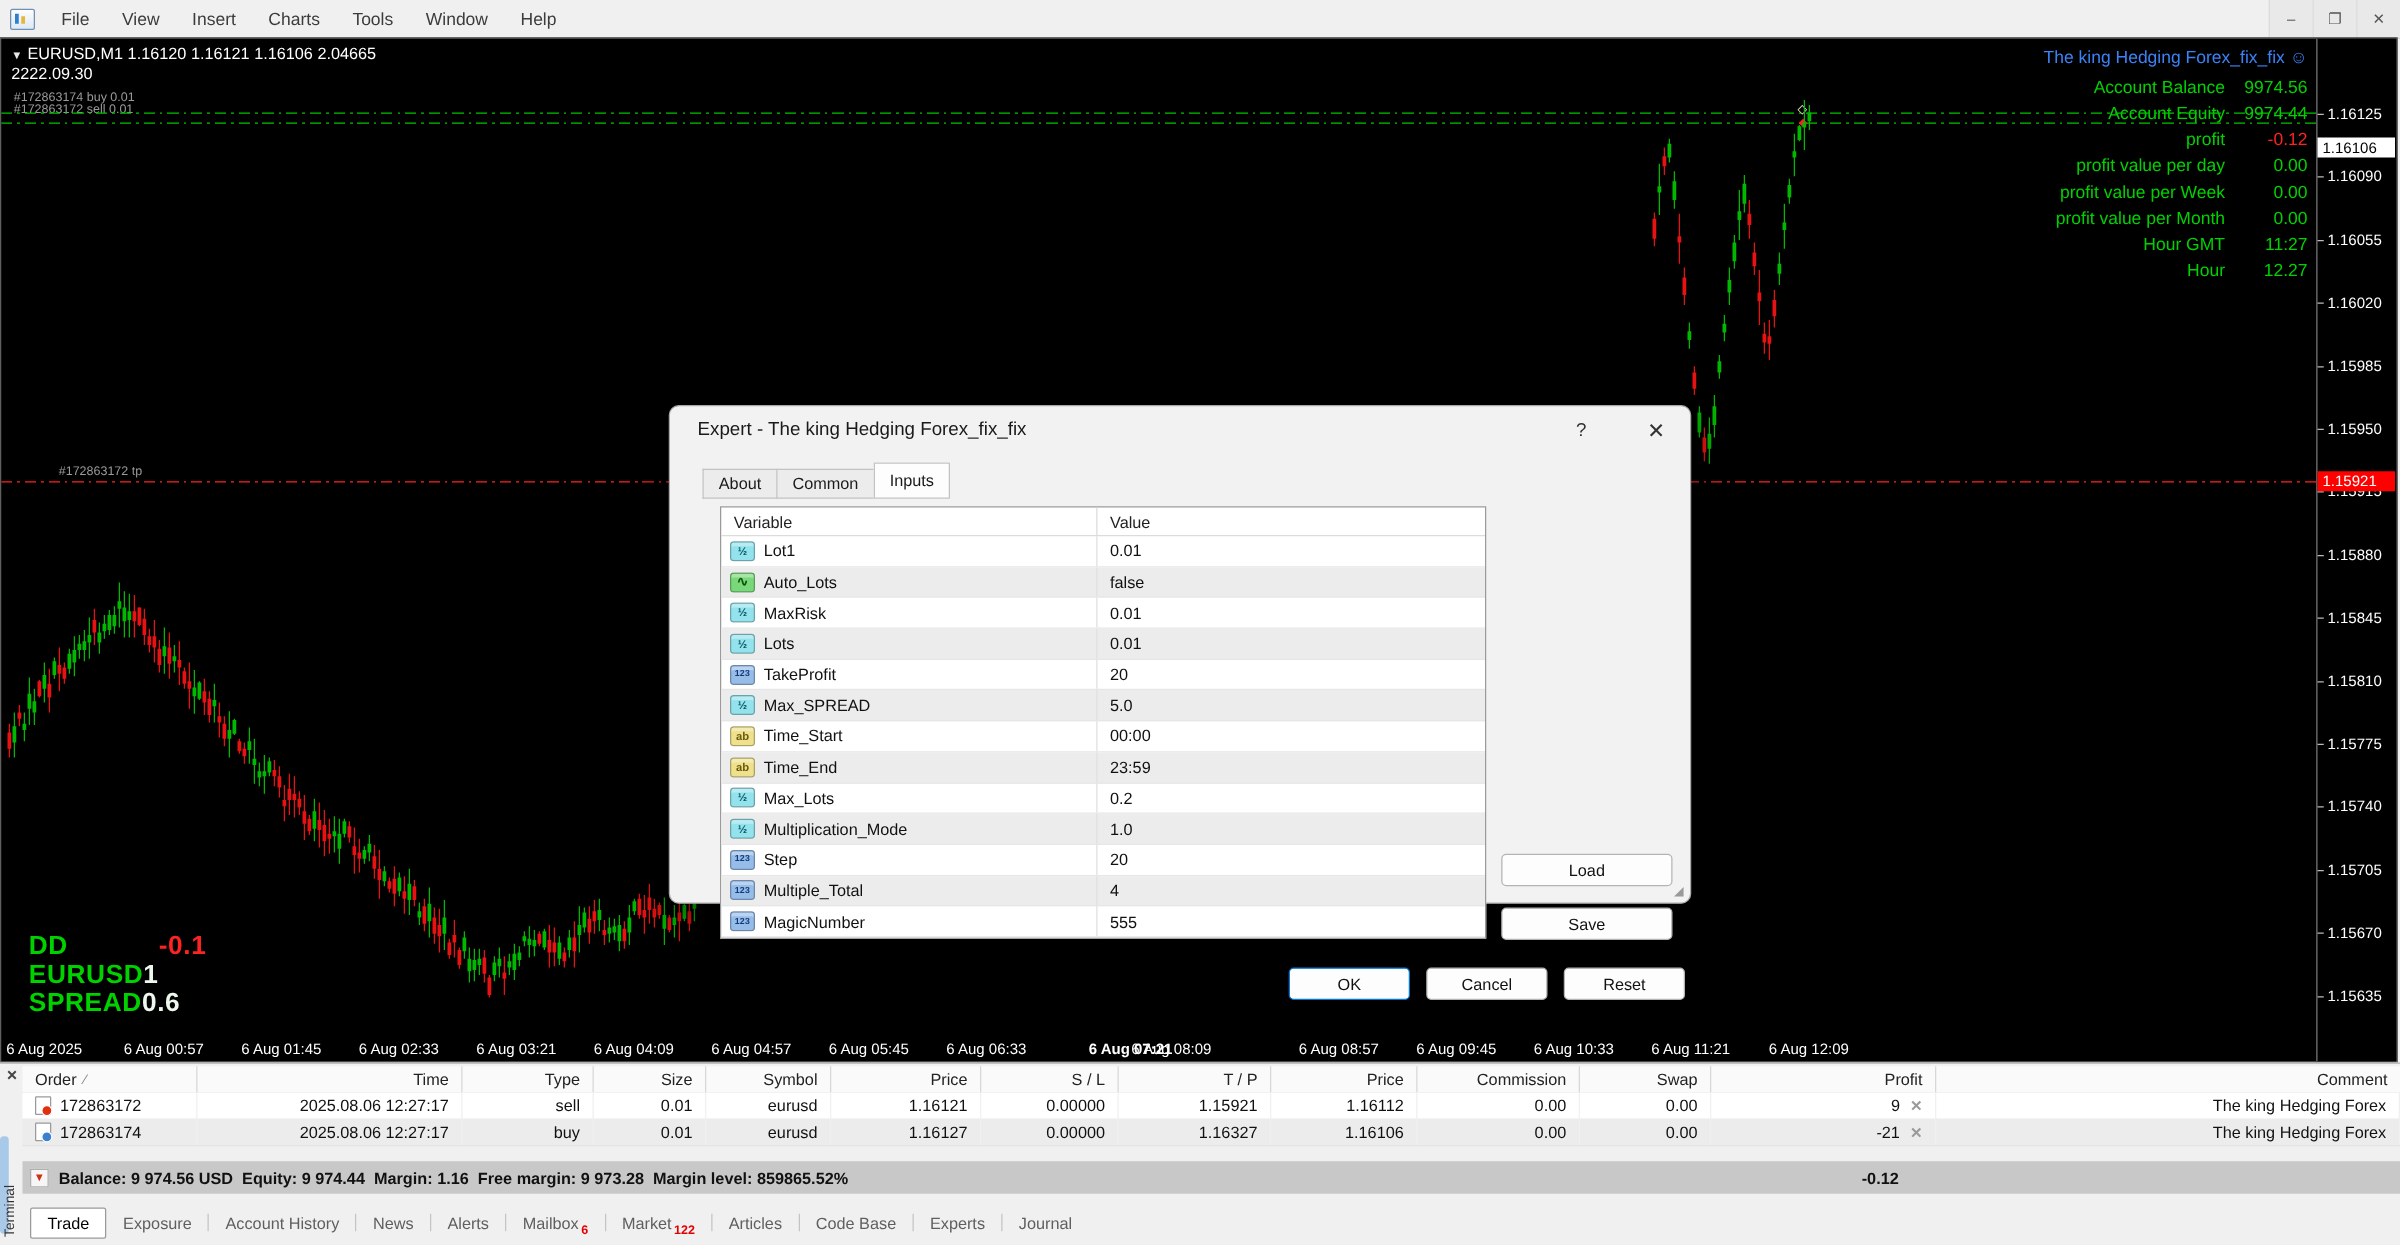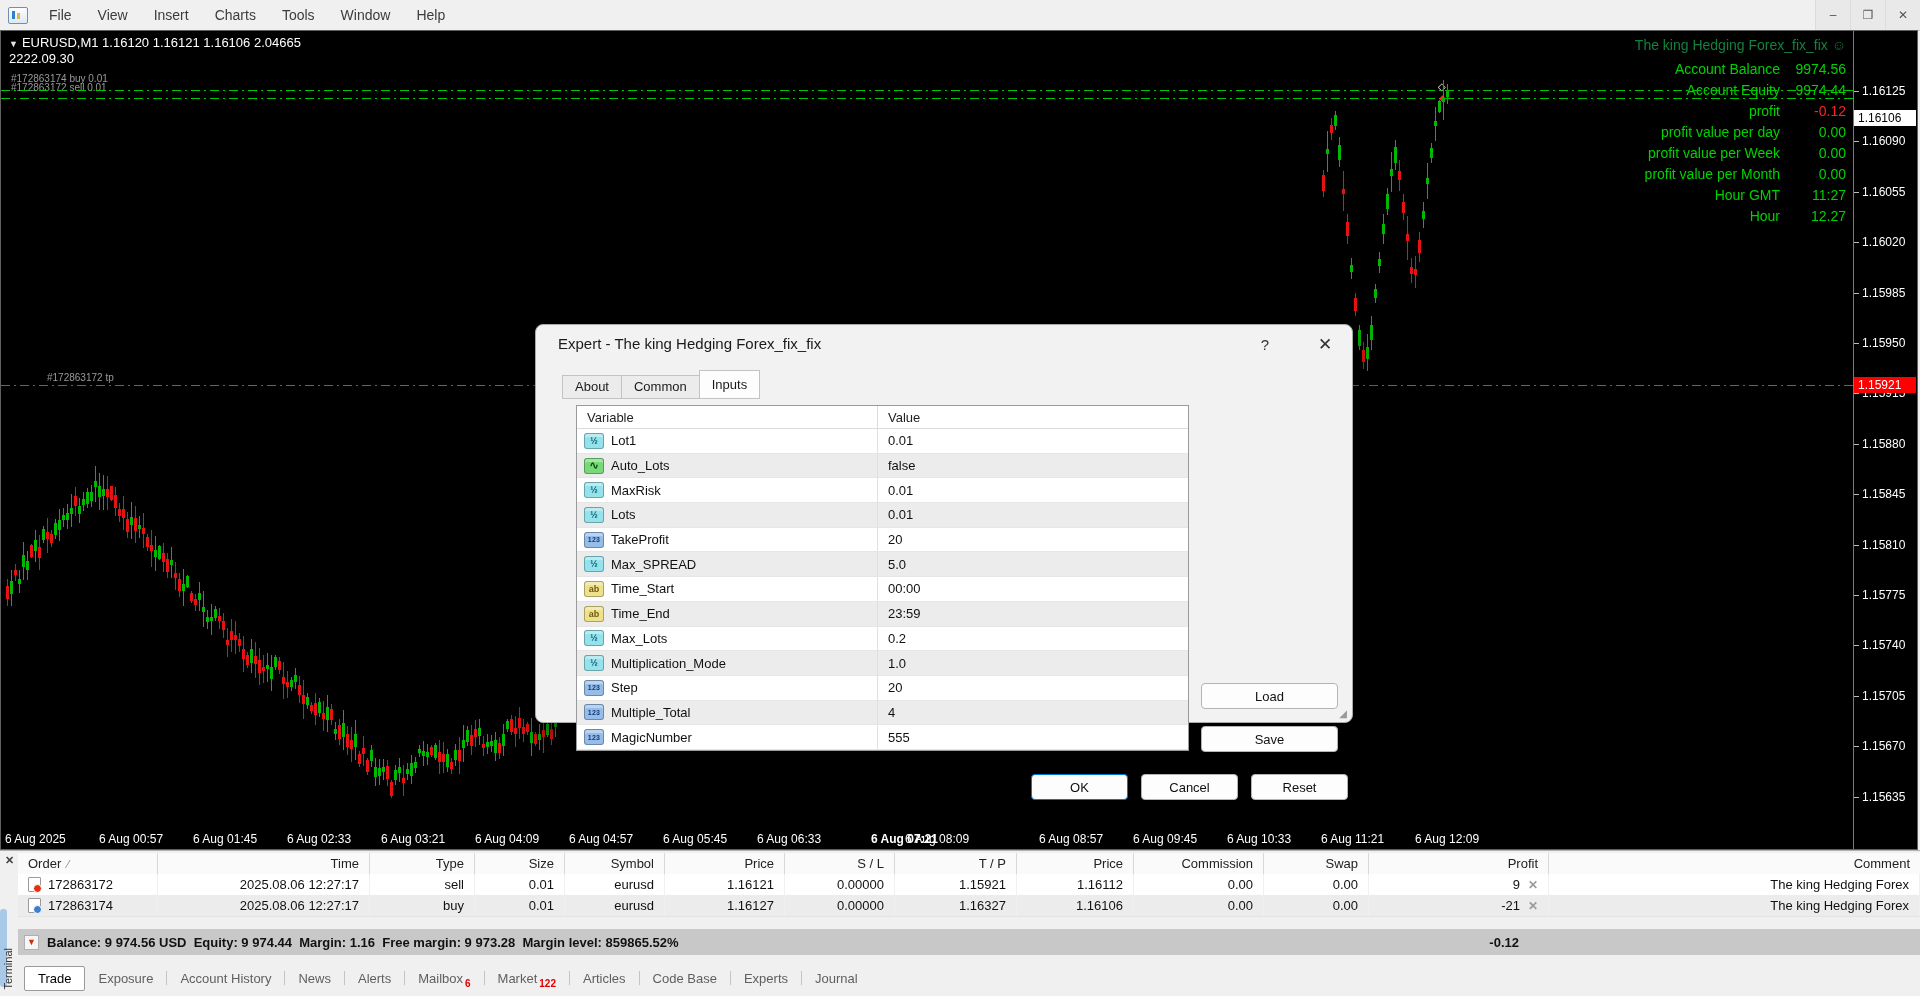--- a/index.html
+++ b/index.html
@@ -27,21 +27,21 @@
   .pbadge{position:absolute;left:0;width:62px;font-size:12px;text-align:left;padding:1px 0 1px 4px;box-sizing:border-box;}
   .ohlc{position:absolute;left:8px;top:4px;color:#fff;font-size:13px;white-space:nowrap;}
   .ohlc .tri{font-size:9px;margin-right:4px;color:#e8e8e8;}
   .chdate{position:absolute;left:8px;top:20px;color:#fff;font-size:13px;}
   .ordlbl{position:absolute;font-size:10px;color:#9a9a9a;white-space:nowrap;}
   .tplbl{position:absolute;font-size:10px;color:#9a9a9a;white-space:nowrap;}
   .dashdot{position:absolute;left:0;width:1853px;height:1px;}
   .dd-green{background:repeating-linear-gradient(90deg,#00c400 0 9px,transparent 9px 13px,#00c400 13px 15px,transparent 15px 19px);}
   .dd-red{background:repeating-linear-gradient(90deg,#ff2222 0 9px,transparent 9px 13px,#ff2222 13px 15px,transparent 15px 19px);}
   .overlay{position:absolute;right:8px;top:6px;text-align:right;}
-  .ea-title{font-size:14px;color:#15803d;margin-bottom:6px;white-space:nowrap;}
+  .ea-title{font-size:14px;color:#3b82f6;margin-bottom:6px;white-space:nowrap;}
   .ov-row{display:flex;justify-content:flex-end;line-height:21px;font-size:14px;white-space:nowrap;}
   .ov-l{color:#00d200;}
   .ov-v{display:inline-block;width:66px;text-align:right;}
   .corner{position:absolute;left:22px;top:714px;font-weight:bold;font-size:21px;letter-spacing:.5px;line-height:23px;}
   .corner .lbl{color:#00d200;}
   .corner .dd-l{display:inline-block;width:104px;}
   .timebar{position:absolute;left:0;top:800px;width:1537px;height:18px;}
   .tlabel{position:absolute;top:1px;font-size:12px;color:#fff;white-space:nowrap;}
   .candle{position:absolute;}
   .marker-d{position:absolute;font-size:10px;color:#f4f4cf;}
@@ -187,20 +187,25 @@
             <div class="ov-row">
               <span class="ov-l">Hour GMT</span>
               <span class="ov-v" style="color: rgb(0, 210, 0);">11:27</span>
             </div>
             <div class="ov-row">
               <span class="ov-l">Hour</span>
               <span class="ov-v" style="color: rgb(0, 210, 0);">12.27</span>
             </div>
           </div>
       </div>
+      <div class="corner" id="corner">
+          <div><span class="lbl dd-l">DD</span><span style="color: rgb(255, 34, 34);">-0.1</span></div>
+          <div><span class="lbl">EURUSD</span><span style="color: rgb(238, 247, 238);">1</span></div>
+          <div><span class="lbl">SPREAD</span><span style="color: rgb(238, 247, 238);">0.6</span></div>
+        </div>
       <div class="timebar" id="timebar">
           <span class="tlabel" style="left: 4px;">6 Aug 2025</span>
           <span class="tlabel" style="left: 98px;">6 Aug 00:57</span>
           <span class="tlabel" style="left: 192px;">6 Aug 01:45</span>
           <span class="tlabel" style="left: 286px;">6 Aug 02:33</span>
           <span class="tlabel" style="left: 380px;">6 Aug 03:21</span>
           <span class="tlabel" style="left: 474px;">6 Aug 04:09</span>
           <span class="tlabel" style="left: 568px;">6 Aug 04:57</span>
           <span class="tlabel" style="left: 662px;">6 Aug 05:45</span>
           <span class="tlabel" style="left: 756px;">6 Aug 06:33</span>

